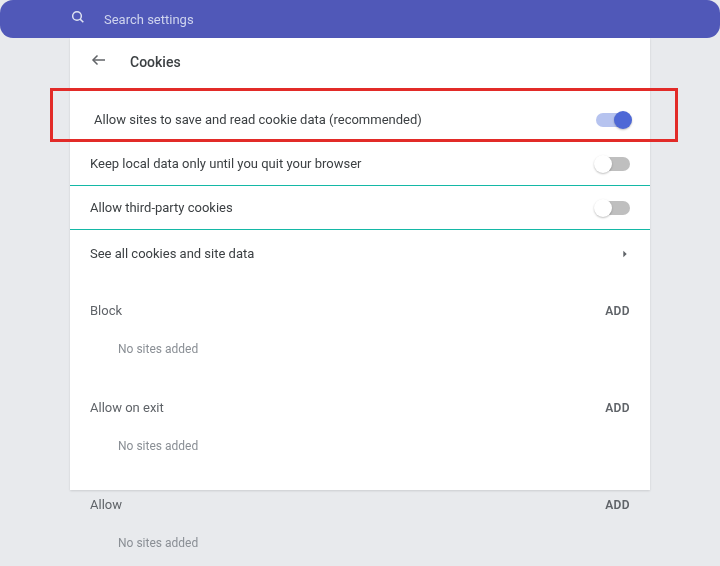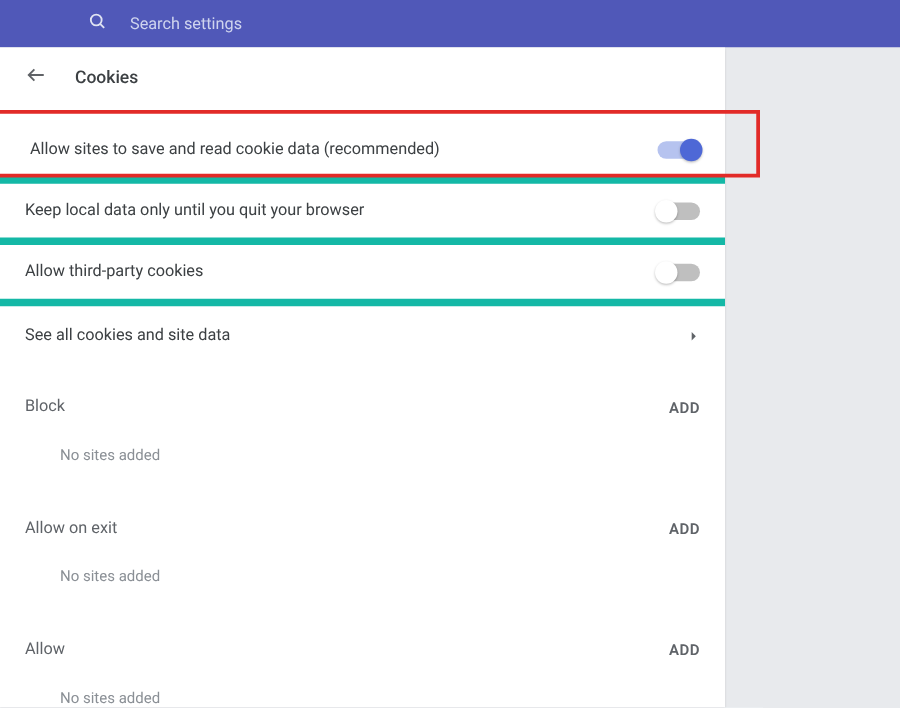--- a/index.html
+++ b/index.html
@@ -1,33 +1,33 @@
 <!DOCTYPE html>
 <html><head>
 <meta charset="utf-8">
 <style>
   * { box-sizing: border-box; margin: 0; padding: 0; }
   html, body { width: 720px; height: 566px; font-family: "Segoe UI", Roboto, Arial, sans-serif; background: #e8eaed; overflow: hidden; }
-  .topbar { height: 38px; background: #5058b8; display: flex; align-items: center; padding-left: 70px; gap: 18px; }
+  .topbar { height: 38px; background: #5058b8; display: flex; align-items: center; padding-left: 70px; gap: 18px; border-radius: 13px; }
   .topbar .search-icon { color: #dfe3f2; }
   .topbar .search-text { color: #cfd4ee; font-size: 13px; }
-  .page-area { width: 720px; height: 528px; background: #e8eaed; display: flex; }
+  .page-area { width: 720px; height: 452px; background: #e8eaed; display: flex; justify-content: center; }
   .card { width: 580px; background: #ffffff; box-shadow: 0 1px 2px rgba(0,0,0,0.12); position: relative; }
   .header { height: 48px; display: flex; align-items: center; gap: 22px; padding: 0 20px; }
   .back-icon { color: #606367; }
   .page-title { font-size: 14px; color: #3c4043; font-weight: 500; }
 
   .highlight-outline {
     position: absolute; left: -20px; top: 50px; width: 628px; height: 54px;
     border: 3px solid #e22b28; pointer-events: none; z-index: 10;
   }
 
   .row, .link-row {
     display: flex; align-items: center; justify-content: space-between;
-    padding: 14px 20px; border-top: 6px solid #14b8a6;
+    padding: 14px 20px; border-top: 1px solid #14b8a6;
   }
   .row-first { border-top: none; padding-left: 24px; }
   .row .texts { display: flex; flex-direction: column; gap: 4px; }
   .row .label { font-size: 13px; color: #3c4043; }
   .row .sublabel { font-size: 12px; color: #8a8f95; }
   .link-row .label { font-size: 13px; color: #3c4043; }
   .chevron { color: #5f6368; }
 
   .toggle { width: 34px; height: 14px; border-radius: 10px; position: relative; cursor: pointer; }
   .toggle .knob { width: 18px; height: 18px; border-radius: 50%; position: absolute; top: -2px; box-shadow: 0 1px 2px rgba(0,0,0,0.25); }

